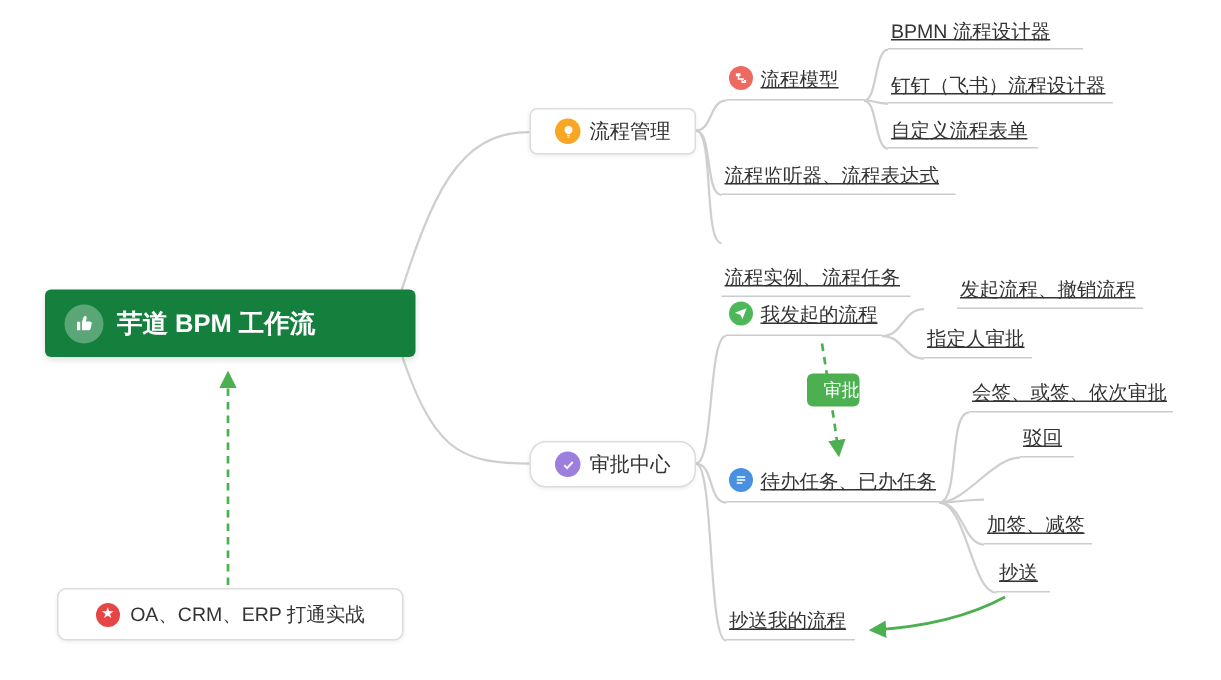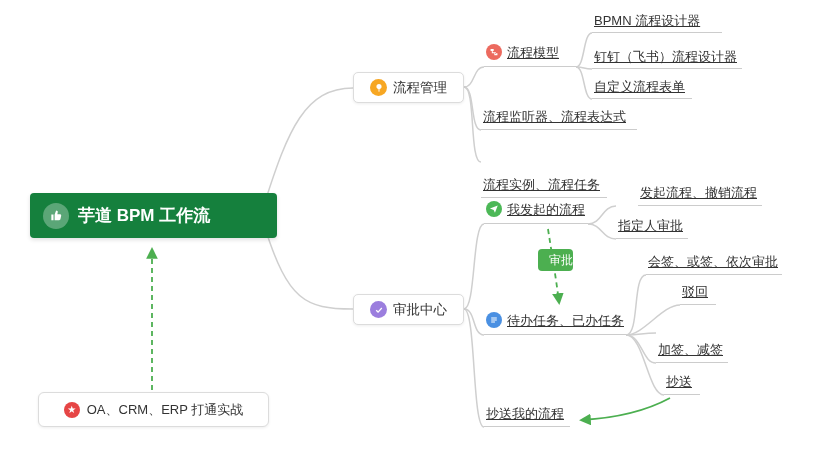--- a/index.html
+++ b/index.html
@@ -105,21 +105,21 @@
 
   <div class="box" style="left:353px;top:72px;width:111px;height:31px;">
     <span class="icn icn-lg" style="background:#f7a723;">
       <svg viewBox="0 0 16 16" width="10" height="10">
           <path fill="#fff" d="M8 1.5a4.2 4.2 0 0 0-2.2 7.8c.3.2.5.5.5.9v.3h3.4v-.3c0-.4.2-.7.5-.9A4.2 4.2 0 0 0 8 1.5zM6.5 11.5h3v1h-3zM7 13.5h2v1H7z"></path>
         </svg>
     </span>
     <span class="lbl">流程管理</span>
   </div>
 
-  <div class="box" style="left:353px;top:294px;width:111px;height:31px;">
+  <div class="box" style="left:353px;top:294px;width:111px;height:31px;border-radius:11px;">
     <span class="icn icn-lg" style="background:#9b7ede;">
       <svg viewBox="0 0 16 16" width="10" height="10">
           <path fill="none" stroke="#fff" stroke-width="2" d="M3.5 8.3l3 3 6-6.5"></path>
         </svg>
     </span>
     <span class="lbl">审批中心</span>
   </div>
 
   <div class="t" style="left:484px;top:44px;width:92px;height:23px;">
     <span class="icn" style="background:#ec6a5f;">

